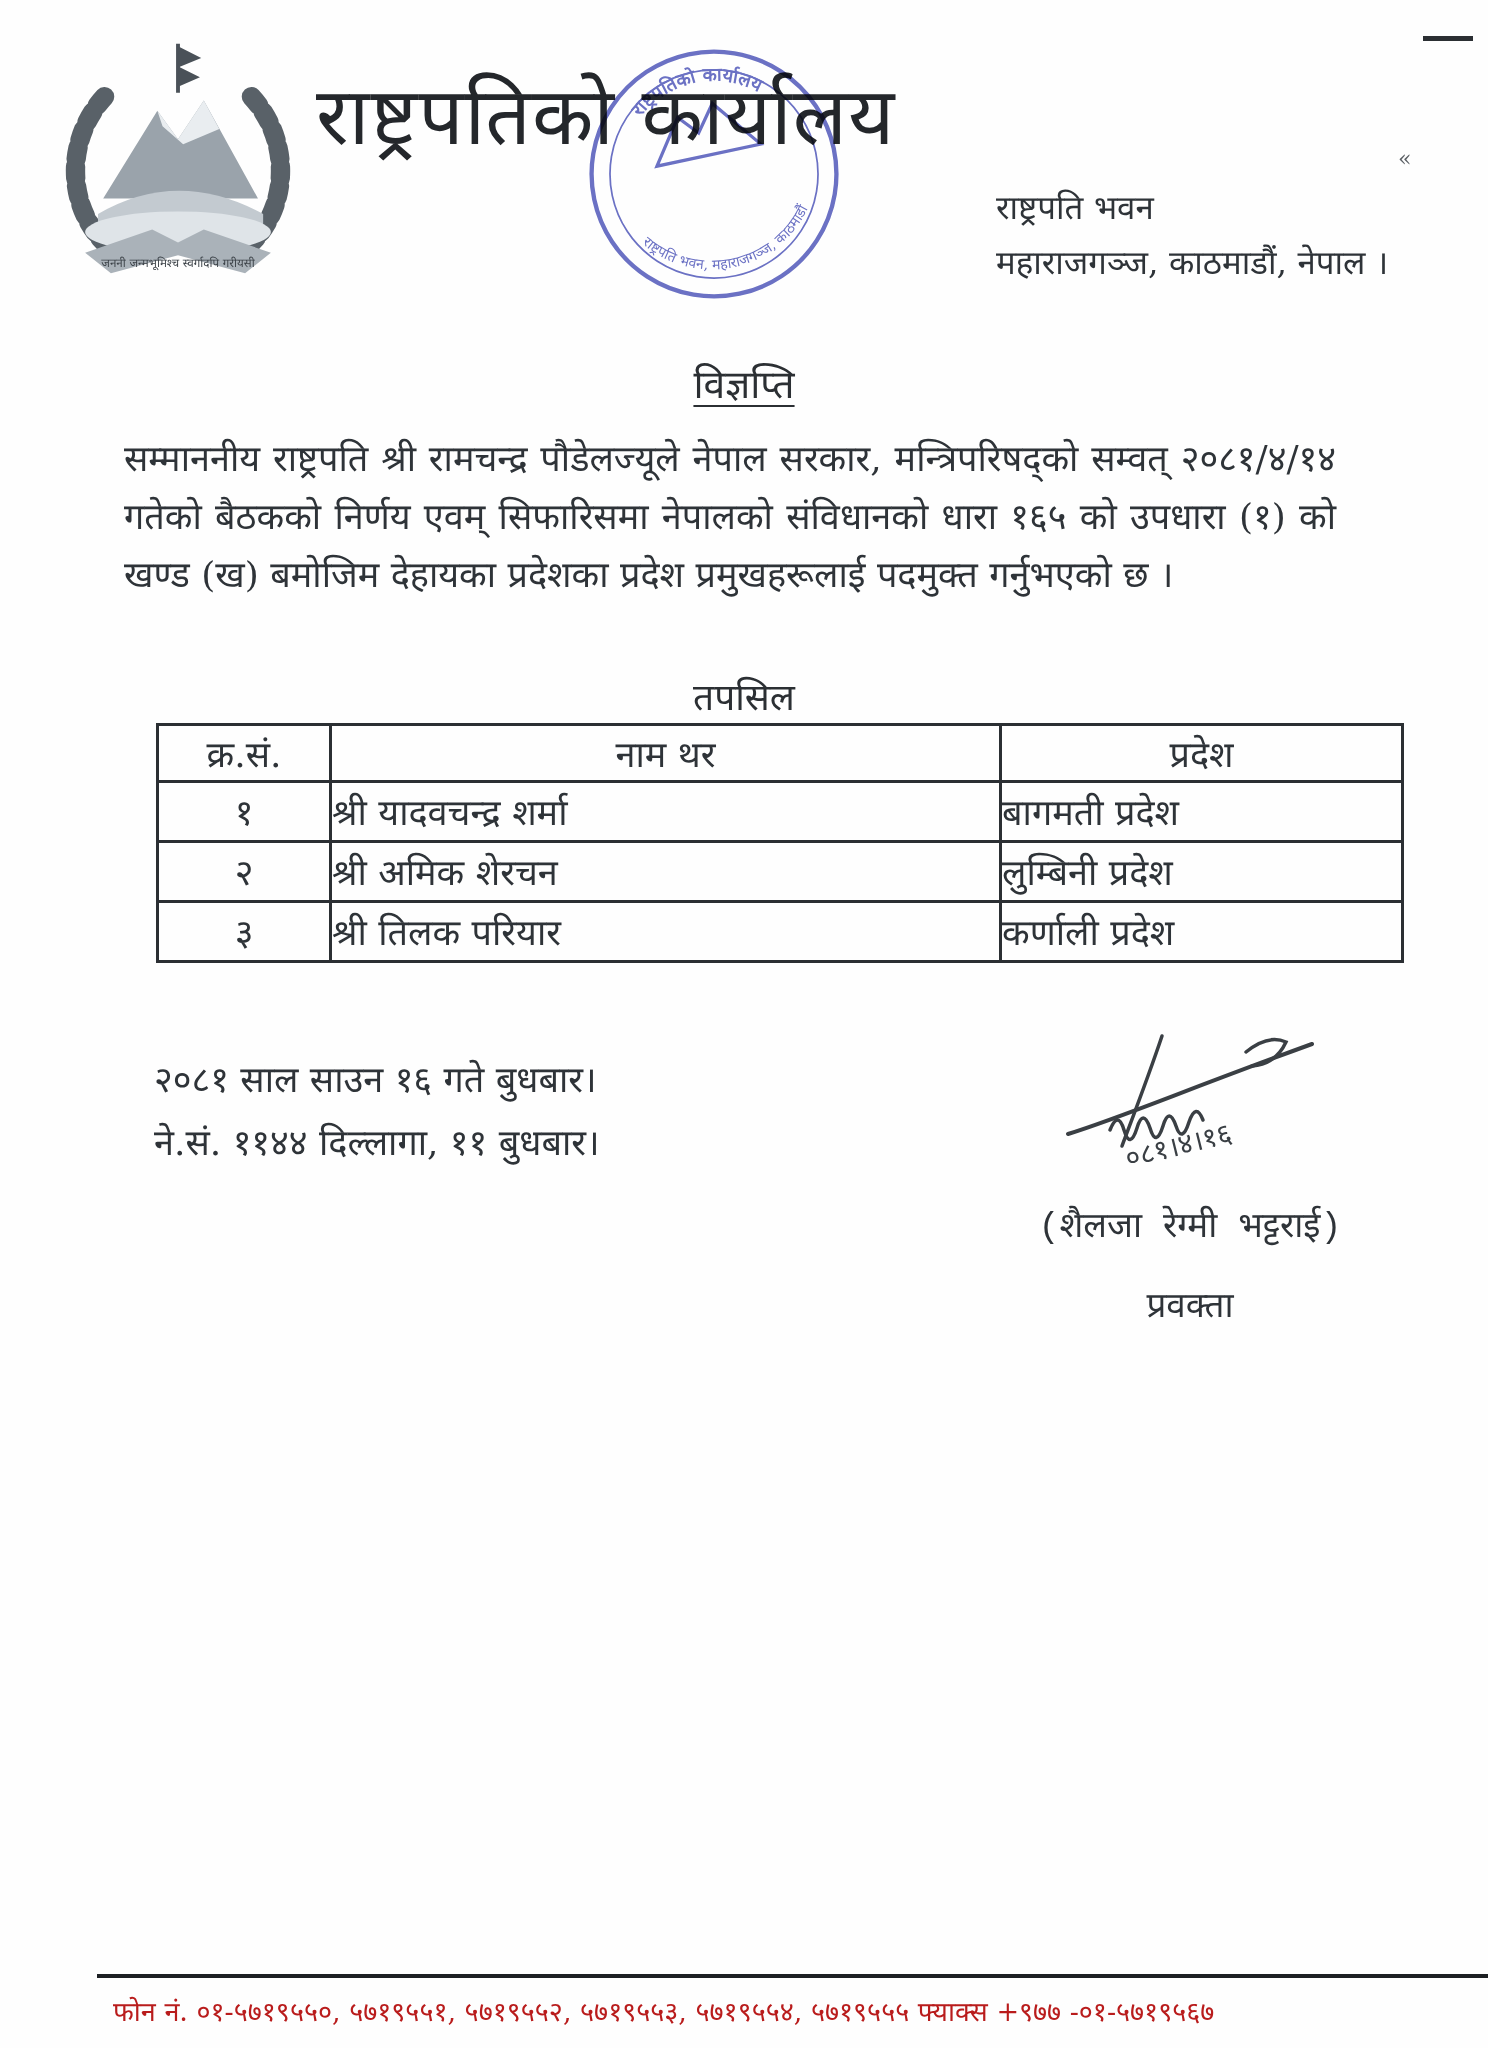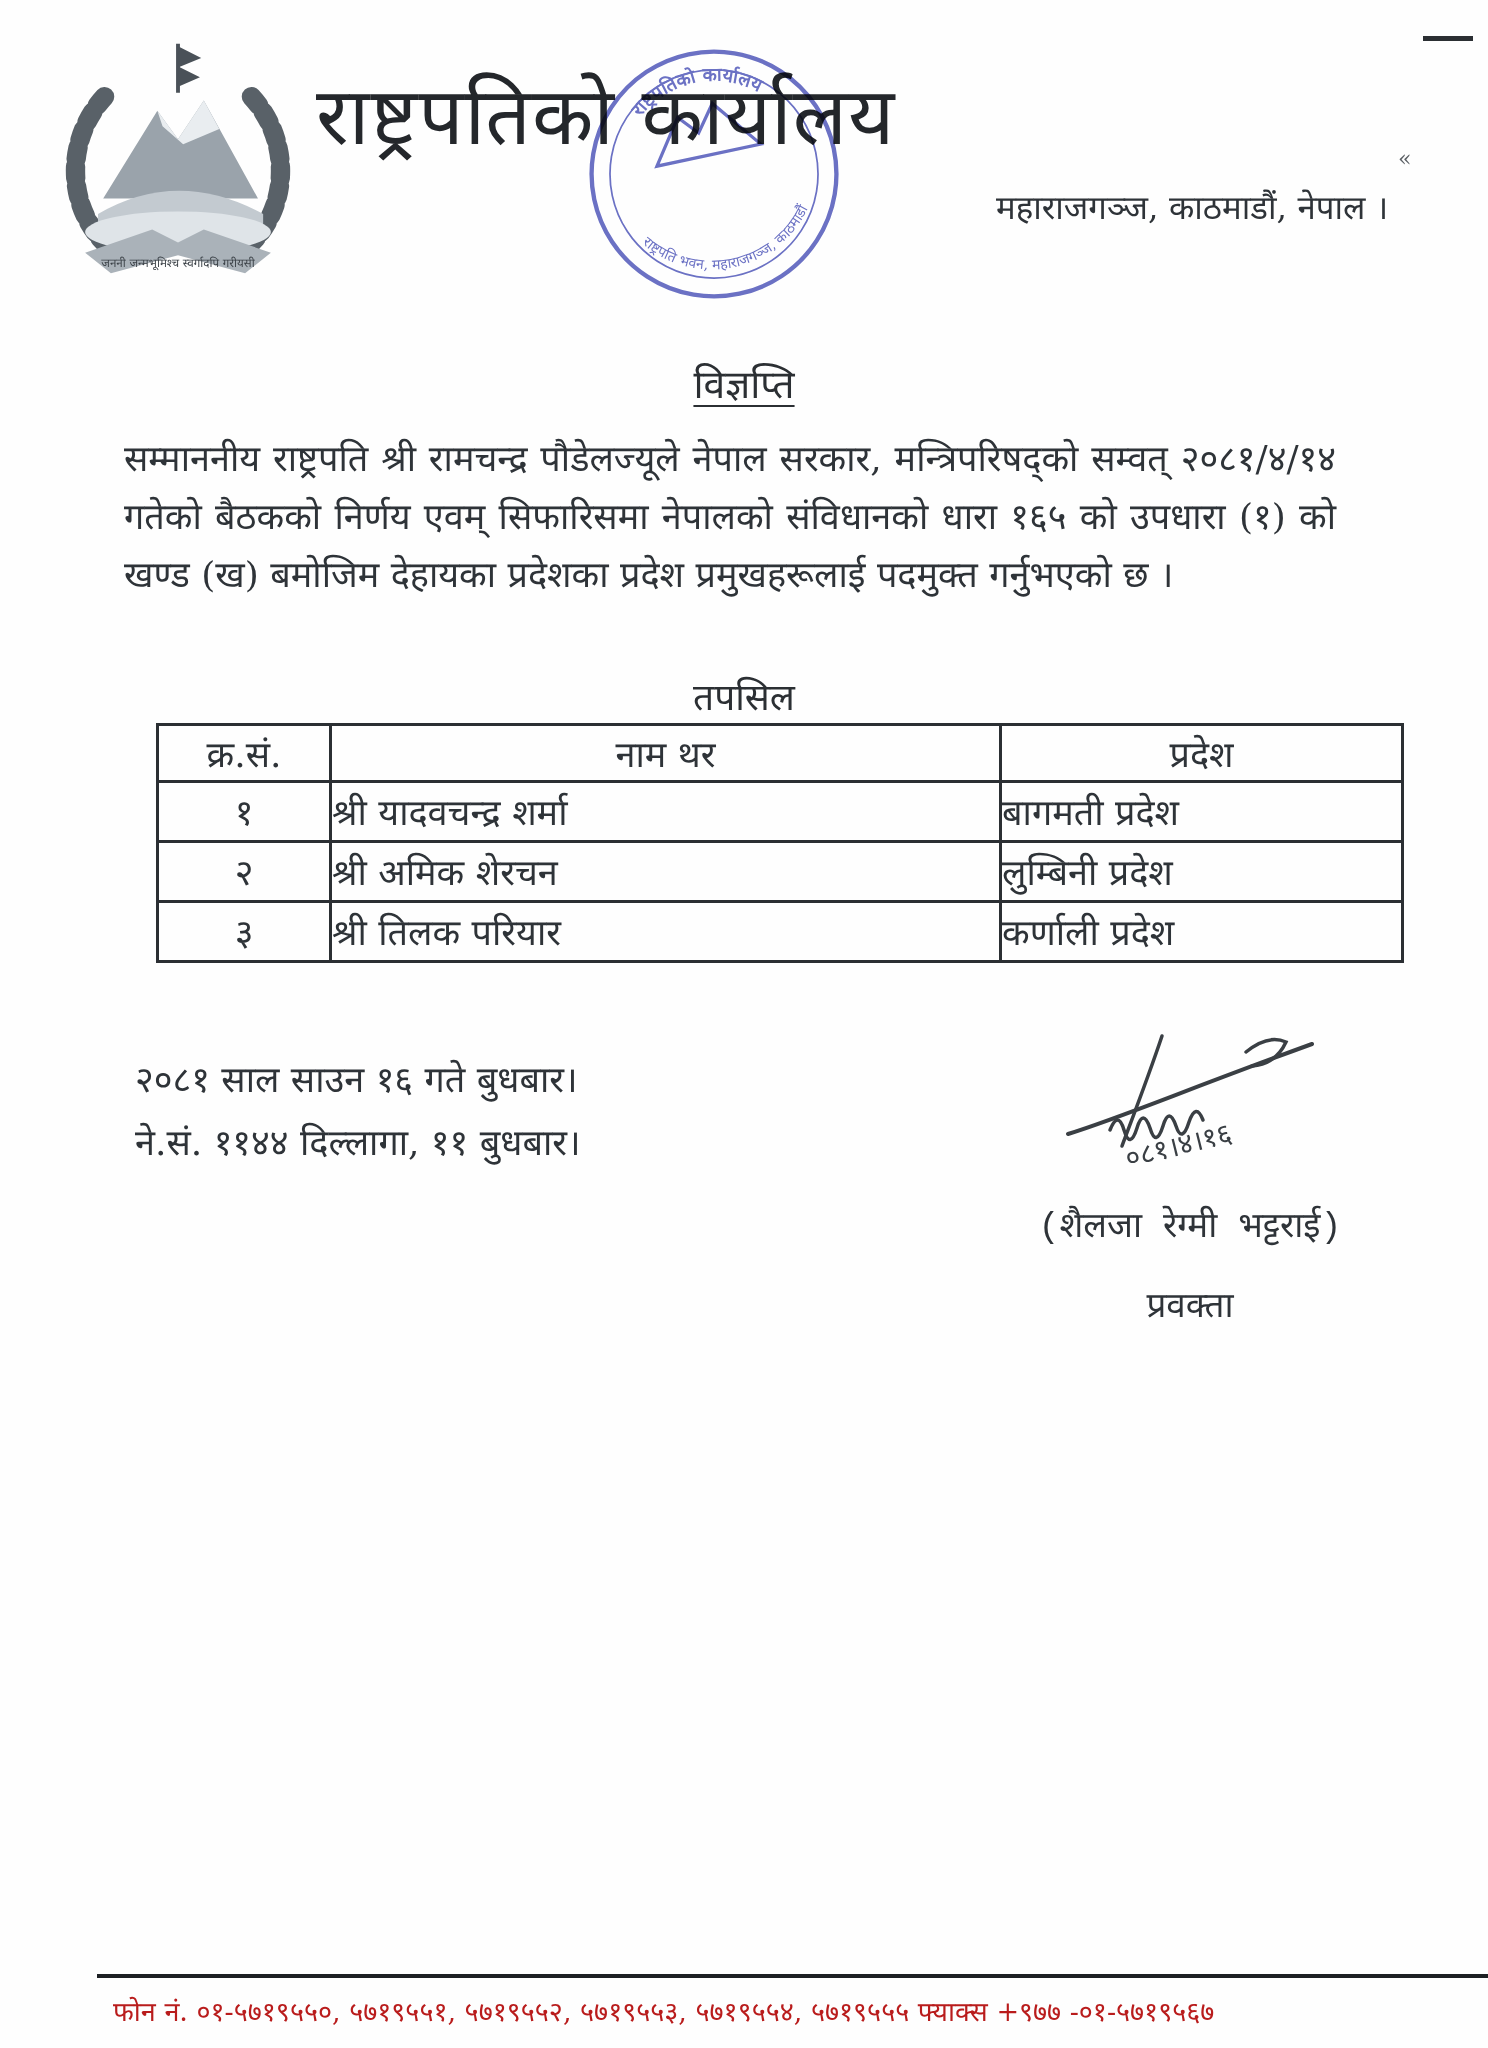--- a/index.html
+++ b/index.html
@@ -60,21 +60,21 @@
   table.roster th{height:57px;text-align:center;}
   table.roster td{height:60px;}
   .col-sn{width:173px;}
   .col-name{width:670px;}
   .col-prov{width:402px;}
   td.cell-sn{text-align:center;}
   td.cell-name{padding-left:30px;}
   td.cell-prov{padding-left:20px;}
 
   
-  .date-block{position:absolute;top:1048px;left:135px;font-size:36px;line-height:63px;color:#2e3338;}
+  .date-block{position:absolute;top:1048px;left:154px;font-size:36px;line-height:63px;color:#2e3338;}
 
   
   .signature{position:absolute;top:1022px;left:1050px;width:290px;height:170px;}
   .sig-name{position:absolute;top:1200px;left:1000px;width:380px;text-align:center;font-size:35px;color:#2e3338;font-family:Liberation Mono, monospace;}
   .sig-role{position:absolute;top:1280px;left:1000px;width:380px;text-align:center;font-size:35px;color:#2e3338;}
 
   
   .footer-rule{position:absolute;top:1974px;left:97px;width:1391px;height:4px;background:#1d2023;}
   .footer-text{position:absolute;top:1992px;left:113px;width:1300px;font-size:27px;color:#b91c1c;white-space:nowrap;}
 </style>
@@ -119,20 +119,21 @@
     <path d="M70 102 L98 62 L114 80 L132 56 L168 102 Z" fill="none" stroke="#4a52b8" stroke-width="3" data-name="stamp-mountain-icon"></path>
     <text font-size="17" fill="#4a52b8" font-weight="bold">
       <textPath href="#arcTop" startOffset="50%" text-anchor="middle" data-name="stamp-text-top">राष्ट्रपतिको कार्यालय</textPath>
     </text>
     <text font-size="13" fill="#4a52b8">
       <textPath href="#arcBottom" startOffset="50%" text-anchor="middle" data-name="stamp-text-bottom">राष्ट्रपति भवन, महाराजगञ्ज, काठमाडौं</textPath>
     </text>
   </svg>
 
   <div class="address" data-name="address-block">
+    <div data-name="address-line-1">राष्ट्रपति भवन</div>
     <div data-name="address-line-2">महाराजगञ्ज, काठमाडौं, नेपाल ।</div>
   </div>
 
   <div class="notice-title" data-name="notice-heading">विज्ञप्ति</div>
   <p class="notice-body" data-name="notice-body">सम्माननीय राष्ट्रपति श्री रामचन्द्र पौडेलज्यूले नेपाल सरकार, मन्त्रिपरिषद्को सम्वत् २०८१/४/१४ गतेको बैठकको निर्णय एवम् सिफारिसमा नेपालको संविधानको धारा १६५ को उपधारा (१) को खण्ड (ख) बमोजिम देहायका प्रदेशका प्रदेश प्रमुखहरूलाई पदमुक्त गर्नुभएको छ ।</p>
 
   <div class="schedule-title" data-name="schedule-heading">तपसिल</div>
 
   <table class="roster" data-name="officials-table">
     <colgroup>

